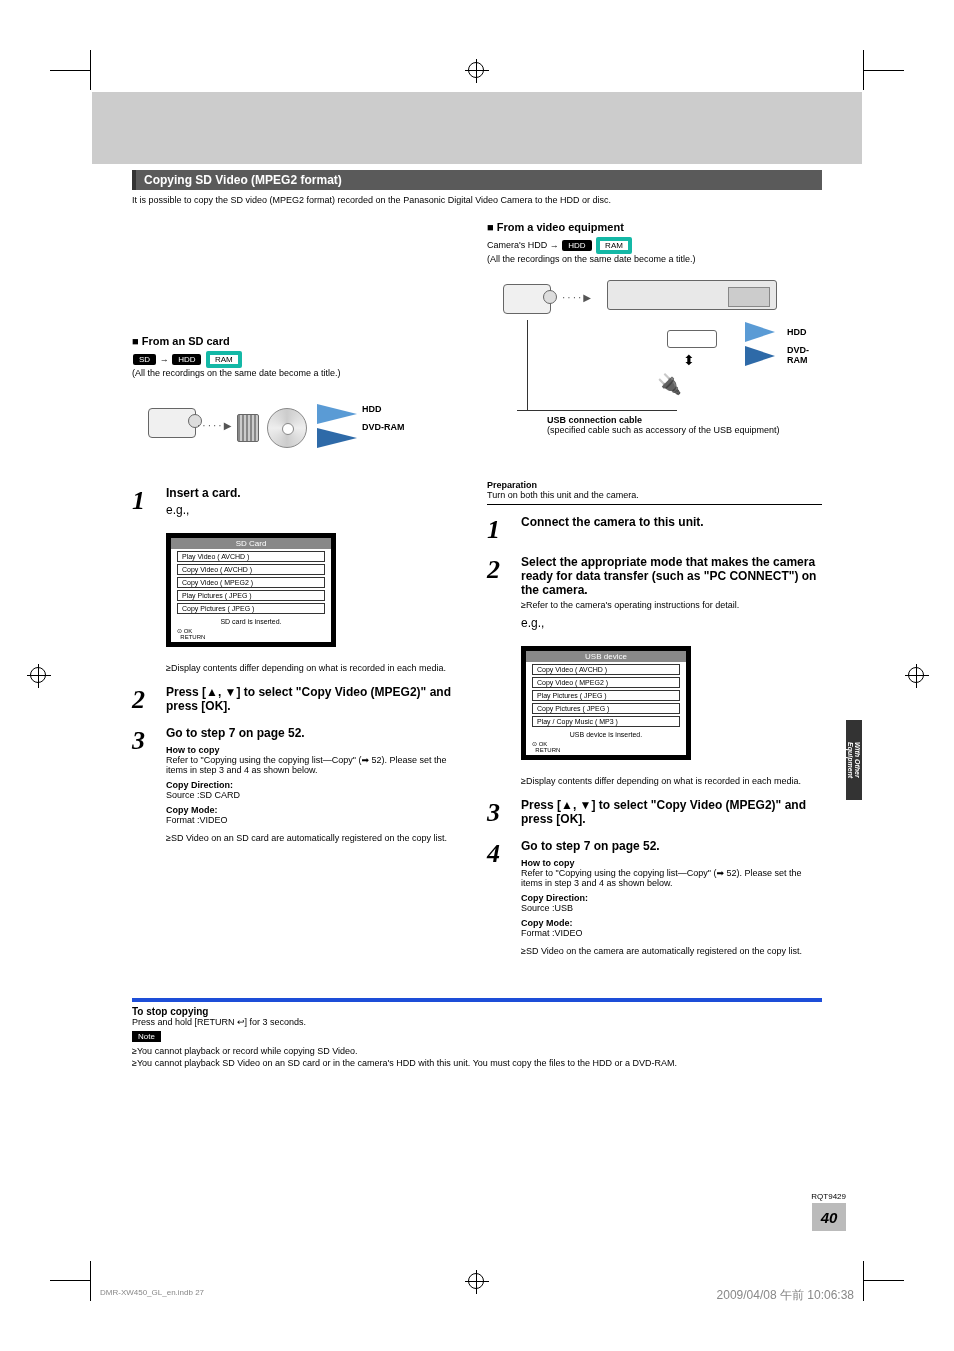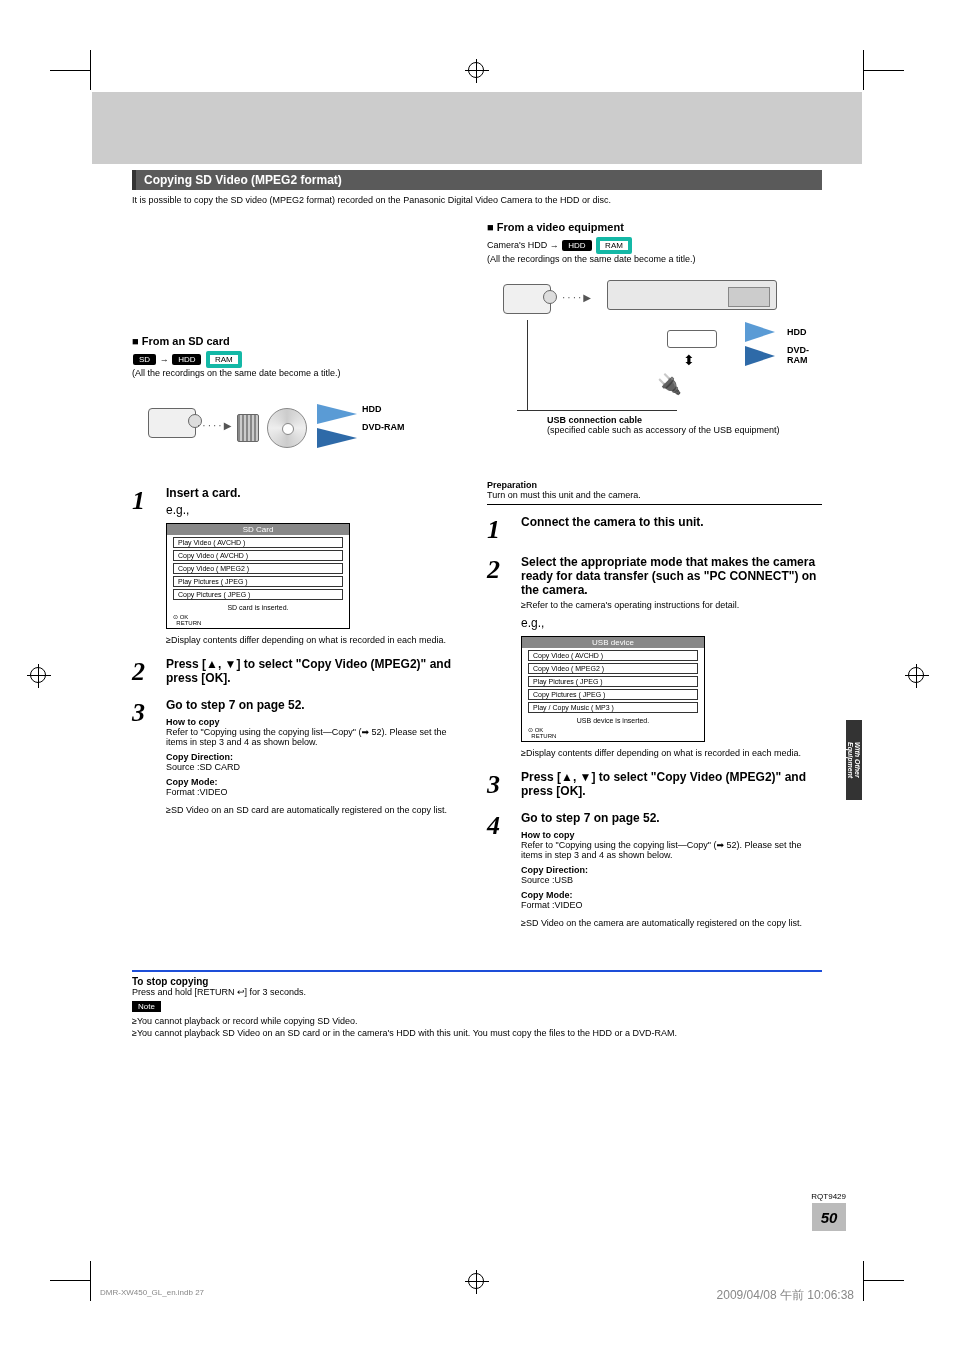--- a/index.html
+++ b/index.html
@@ -76,30 +76,30 @@
     .recorder-box { position: absolute; left: 160px; top: 10px; width: 150px; height: 30px; border: 1px solid #666; border-radius: 3px; background: #e8e8e8; }
     .recorder-box::before { content: ""; position: absolute; right: 6px; top: 6px; width: 40px; height: 18px; border: 1px solid #888; background: #ccc; }
 
     .step { display: flex; gap: 12px; margin: 10px 0; }
     .step-num { font-size: 26px; font-weight: bold; font-style: italic; font-family: Georgia, serif; min-width: 22px; }
     .step-body { flex: 1; }
     .step-title { font-size: 12px; font-weight: bold; margin-bottom: 3px; }
     .step-sub { font-size: 12px; }
     .bullet { font-size: 9px; padding-left: 8px; text-indent: -8px; margin: 2px 0; }
 
-    .menu-box { border: 1px solid #000000; width: 184px; margin: 6px 0; background: #fff; }
+    .menu-box { border: 5px solid #000000; width: 170px; margin: 16px 0; background: #fff; }
     .menu-title { background: #888; color: #fff; font-size: 8px; text-align: center; padding: 1px; }
     .menu-item { border: 1px solid #333; margin: 2px 6px; font-size: 7px; padding: 1px 4px; }
     .menu-footer { font-size: 7px; text-align: center; padding: 2px; }
     .menu-return { font-size: 6px; text-align: left; padding: 0 6px 2px; }
 
     .sub-bold { font-size: 9px; font-weight: bold; margin-top: 5px; }
     .cross-ref { font-size: 9px; }
 
-    .stop-copy-rule { border-top: 2px solid #1d4ed8; margin-top: 30px; padding-top: 4px; }
+    .stop-copy-rule { border-top: 4px solid #1d4ed8; margin-top: 30px; padding-top: 4px; }
     .stop-title { font-size: 10px; font-weight: bold; }
     .note-badge { display: inline-block; background: #000; color: #fff; font-size: 8px; padding: 1px 6px; margin: 4px 0 2px; }
 
     .side-tab { position: absolute; right: 92px; top: 720px; width: 16px; height: 80px; background: #333; color: #fff; font-size: 7px; writing-mode: vertical-rl; text-align: center; padding: 4px 1px; font-style: italic; font-weight: bold; }
 
     .page-num-box { position: absolute; right: 108px; bottom: 120px; width: 34px; height: 28px; background: #bbb; color: #000; font-size: 15px; font-style: italic; font-weight: bold; text-align: center; line-height: 30px; }
     .rqt { position: absolute; right: 108px; bottom: 150px; font-size: 8px; }
 
     .footer-left { position: absolute; left: 100px; bottom: 54px; font-size: 8px; color: #888; }
     .footer-right { position: absolute; right: 100px; bottom: 47px; font-size: 12px; color: #888; }
@@ -240,21 +240,21 @@
         <div class="cable-line" style="left:40px;top:48px;height:90px;"></div>
         <div style="position:absolute;left:30px;top:138px;width:160px;border-top:1px solid #333;"></div>
         <div style="position:absolute;left:60px;top:143px;font-size:9px;">
           <b>USB connection cable</b><br>
           <span>(specified cable such as accessory of the USB equipment)</span>
         </div>
       </div>
 
       <div class="small-text">
         <b>Preparation</b><br>
-        <span>Turn on must this unit and the camera.</span>
+        <span>Turn on both this unit and the camera.</span>
       </div>
       <div style="border-top:1px solid #000;margin:4px 0 8px;"></div>
 
       <div class="step">
         <div class="step-num">1</div>
         <div class="step-body">
             <div class="step-title">Connect the camera to this unit.</div>
           </div>
       </div>
 
@@ -305,15 +305,15 @@
     <div class="stop-title">To stop copying</div>
     <div class="small-text">Press and hold [RETURN ↩] for 3 seconds.</div>
     <div class="note-badge">Note</div>
     <div class="bullet">≥You cannot playback or record while copying SD Video.</div>
     <div class="bullet">≥You cannot playback SD Video on an SD card or in the camera's HDD with this unit. You must copy the files to the HDD or a DVD-RAM.</div>
   </div>
 </div>
 
 <div class="side-tab">With Other Equipment</div>
 <div class="rqt">RQT9429</div>
-<div class="page-num-box">50</div>
+<div class="page-num-box">40</div>
 <div class="footer-left">DMR-XW450_GL_en.indb   27</div>
 <div class="footer-right">2009/04/08   午前 10:06:38</div>
 
 </body></html>

